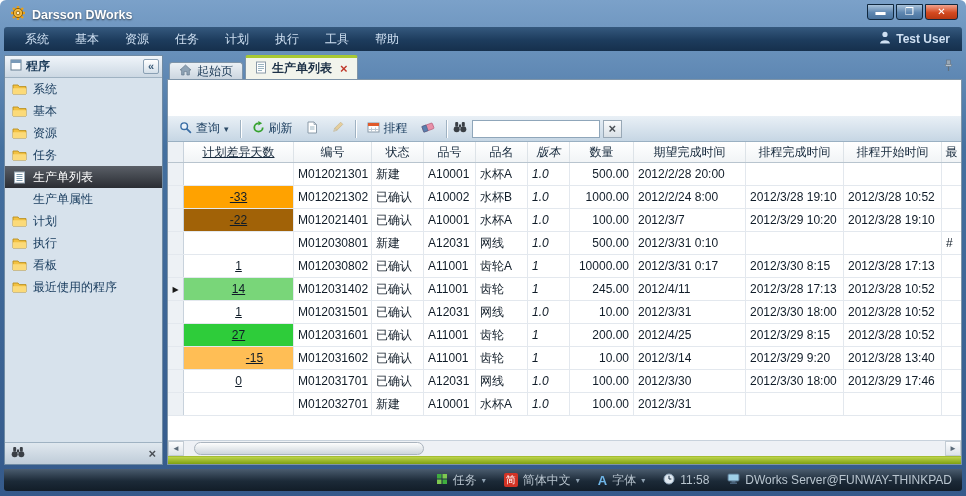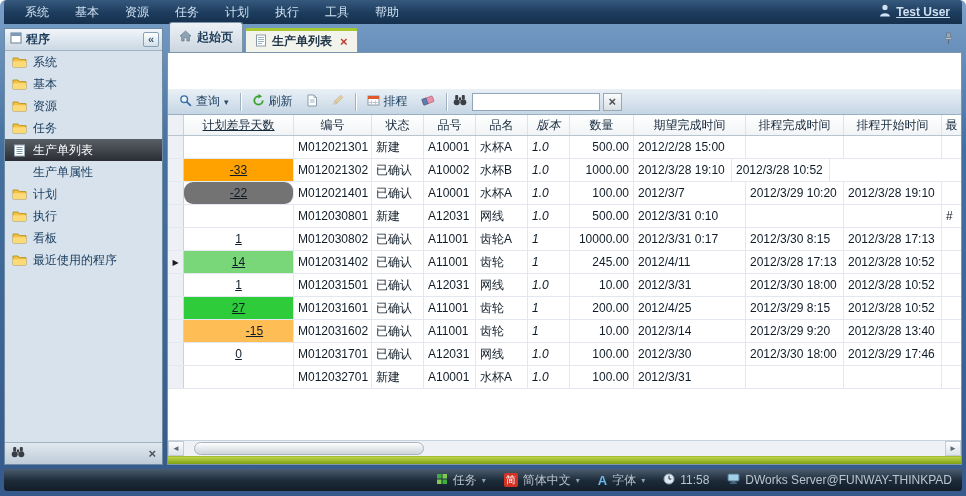--- a/index.html
+++ b/index.html
@@ -17,21 +17,21 @@
   .win-btn { width:27px; height:16px; border:1px solid #10283e; border-radius:0 0 3px 3px;
     display:flex; align-items:center; justify-content:center; color:#fff; font-size:10px; line-height:1;
     background:linear-gradient(#a9c2da,#5d86b0 55%,#4a739d); cursor:default; }
   .win-btn.close { width:33px; background:linear-gradient(#f0a28e,#d4491f 55%,#b83812); font-weight:bold; }
 
   
   .menubar { height:24px; background:linear-gradient(#35597e,#1d3c5d 55%,#16304d);
     display:flex; align-items:center; padding:0 8px; border-radius:3px 3px 0 0; }
   .menu-items { display:flex; height:100%; }
   .menu-item { color:#cfe0f2; padding:0 13px; display:flex; align-items:center; cursor:default; }
-  .user { margin-left:auto; display:flex; gap:5px; align-items:center; color:#cfe0f2; font-weight:bold; padding-right:4px;text-decoration:underline; }
+  .user { margin-left:auto; display:flex; gap:5px; align-items:center; color:#cfe0f2; font-weight:bold; padding-right:4px; }
 
   
   .content { flex:1; display:flex; gap:4px; padding:4px 0; min-height:0; }
 
   
   .sidebar { width:159px; display:flex; flex-direction:column; background:#d7e2ec; border:1px solid #6f8aa3; }
   .sb-header { height:22px; flex:0 0 22px; background:linear-gradient(#f0f5fa,#ccd8e3);
     display:flex; align-items:center; gap:4px; padding:0 3px 0 5px; border-bottom:1px solid #9fb2c2;
     color:#1d3c5a; font-weight:bold; }
   .sb-collapse { margin-left:auto; width:16px; height:15px; border:1px solid #8aa0b4; border-radius:2px;
@@ -43,23 +43,23 @@
   .sb-item.sub { padding-left:28px; }
   .sb-icon { width:15px; display:flex; align-items:center; justify-content:center; }
   .sb-search { margin-top:auto; height:22px; flex:0 0 22px; background:linear-gradient(#e0e8ef,#bfccd8);
     border-top:1px solid #9fb2c2; display:flex; align-items:center; padding:0 6px; gap:6px; }
   .sb-search .spacer { flex:1; }
   .x-glyph { color:#4a4f55; font-weight:bold; font-size:13px; line-height:1; cursor:default; }
 
   
   .main { flex:1; display:flex; flex-direction:column; min-width:0; }
   .tabbar { height:24px; flex:0 0 24px; display:flex; align-items:flex-end; gap:2px; padding-left:2px; }
-  .tab { height:30px; display:flex; align-items:center; gap:5px; padding:0 9px;
+  .tab { height:17px; display:flex; align-items:center; gap:5px; padding:0 9px;
     border:1px solid #7e94a8; border-bottom:none; border-radius:3px 3px 0 0;
-    background:linear-gradient(#ecf1f5,#ccd6e0); color:#23405c; cursor:default;font-weight:bold; }
+    background:linear-gradient(#ecf1f5,#ccd6e0); color:#23405c; cursor:default; }
   .tab.active { height:24px; background:#f2f4ec; border-top:3px solid #a8c832; font-weight:bold; color:#1c3046; }
   .tab-close { color:#c0392b; font-weight:bold; font-size:13px; line-height:1; margin-left:3px; }
   .tabbar .pin { margin-left:auto; margin-right:8px; align-self:center; }
 
   .panel { flex:1; display:flex; flex-direction:column; border:1px solid #7e94a8; min-height:0; background:#fff; }
   .toolbar { height:26px; flex:0 0 26px; background:linear-gradient(#e9f0f6,#c6d6e4);
     border-bottom:1px solid #9ab0c2; display:flex; align-items:center; gap:3px; padding:0 6px;margin-top:36px; }
   .tb-btn { display:flex; align-items:center; gap:4px; padding:2px 5px; border-radius:2px;
     color:#173a5c; cursor:default; white-space:nowrap; }
   .tb-btn.disabled { opacity:.5; }
@@ -108,20 +108,40 @@
   .badge-red { background:#d23325; color:#fff; width:14px; height:14px; display:flex; align-items:center;
     justify-content:center; font-size:10px; border-radius:2px; }
   .badge-a { color:#6fb6e8; font-weight:bold; font-size:13px; }
   .status-caret { font-size:8px; color:#8ea0b0; }
 </style>
 </head>
 <body>
 
 <div class="window">
 
+  <div class="titlebar">
+    <span>
+      <svg width="16" height="16" viewBox="0 0 16 16">
+        <g stroke="#e8a11b" stroke-width="2.4">
+          <line x1="8" y1="1" x2="8" y2="15"></line>
+            <line x1="1" y1="8" x2="15" y2="8"></line>
+          <line x1="3" y1="3" x2="13" y2="13"></line>
+            <line x1="13" y1="3" x2="3" y2="13"></line>
+        </g>
+        <circle cx="8" cy="8" r="4.6" fill="#f2b83a" stroke="#8a5c06" stroke-width="1"></circle>
+        <circle cx="8" cy="8" r="1.8" fill="#fff3d0" stroke="#8a5c06" stroke-width="0.8"></circle>
+      </svg>
+    </span>
+    <span class="title">Darsson DWorks</span>
+    <div class="win-buttons">
+      <div class="win-btn">▬</div>
+      <div class="win-btn">❐</div>
+      <div class="win-btn close">✕</div>
+    </div>
+  </div>
 
   <div class="menubar">
     <div class="menu-items">
         <span class="menu-item">系统</span>
         <span class="menu-item">基本</span>
         <span class="menu-item">资源</span>
         <span class="menu-item">任务</span>
         <span class="menu-item">计划</span>
         <span class="menu-item">执行</span>
         <span class="menu-item">工具</span>
@@ -386,41 +406,42 @@
           <div class="tbody">
               <div class="trow">
                 <div class="ind"></div>
                 <div class="td c1 a-center"></div>
                 <div class="td c2 a-left">M012021301</div>
                 <div class="td c3 a-left">新建</div>
                 <div class="td c4 a-left">A10001</div>
                 <div class="td c5 a-left">水杯A</div>
                 <div class="td c6 a-left">1.0</div>
                 <div class="td c7 a-right">500.00</div>
-                <div class="td c8 a-left">2012/2/28 15:00</div>
+                <div class="td c8 a-left">2012/2/28 20:00</div>
                 <div class="td c9 a-left"></div>
                 <div class="td c10 a-left"></div>
                 <div class="td c11 a-left"></div>
               </div>
               <div class="trow">
                 <div class="ind"></div>
                 <div class="td c1 a-center" style="background: rgb(255, 162, 0);">-33</div>
                 <div class="td c2 a-left">M012021302</div>
                 <div class="td c3 a-left">已确认</div>
                 <div class="td c4 a-left">A10002</div>
                 <div class="td c5 a-left">水杯B</div>
                 <div class="td c6 a-left">1.0</div>
                 <div class="td c7 a-right">1000.00</div>
+                <div class="td c8 a-left">2012/2/24 8:00</div>
                 <div class="td c9 a-left">2012/3/28 19:10</div>
                 <div class="td c10 a-left">2012/3/28 10:52</div>
                 <div class="td c11 a-left"></div>
               </div>
               <div class="trow">
                 <div class="ind"></div>
-                <div class="td c1 a-center" style="background: #737373; border-radius: 9px;">-22</div>
+                <div class="td c1 a-center" style="background: #a16207;">-22</div>
                 <div class="td c2 a-left">M012021401</div>
                 <div class="td c3 a-left">已确认</div>
                 <div class="td c4 a-left">A10001</div>
                 <div class="td c5 a-left">水杯A</div>
                 <div class="td c6 a-left">1.0</div>
                 <div class="td c7 a-right">100.00</div>
                 <div class="td c8 a-left">2012/3/7</div>
                 <div class="td c9 a-left">2012/3/29 10:20</div>
                 <div class="td c10 a-left">2012/3/28 19:10</div>
                 <div class="td c11 a-left"></div>

